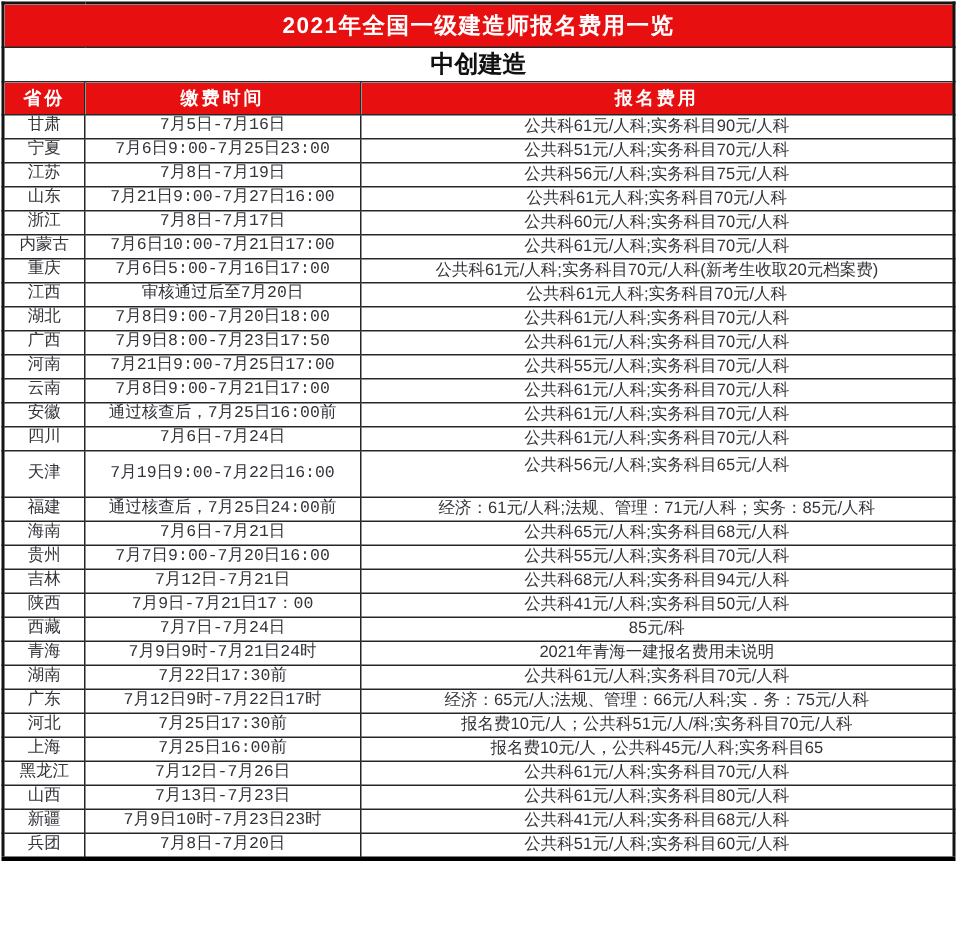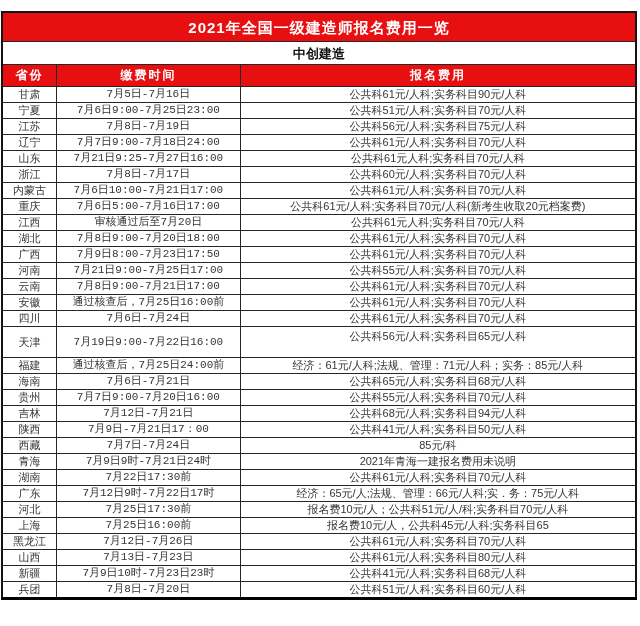--- a/index.html
+++ b/index.html
@@ -1,48 +1,48 @@
 <!DOCTYPE html>
 <html><head>
 <meta charset="utf-8">
 <style>
   html,body{margin:0;padding:0;background:#ffffff;}
   body{
     width:640px;height:626px;overflow:hidden;
     font-family:"Liberation Sans","DejaVu Sans",sans-serif;
     color:#2e2e34;
   }
-  .sheet{width:585px;margin:11px 1px;}
+  .sheet{width:585px;margin:1px 1px;}
   table{
     width:636px;border-collapse:collapse;table-layout:fixed;
     border:2px solid #141414;border-bottom:3px solid #000;
   }
   td,th{
     border:1px solid #262626;
     text-align:center;vertical-align:middle;
     overflow:hidden;white-space:nowrap;
     padding:0 2px;
   }
   .title-cell{
     background:#e80f10;color:#ffffff;
     font-weight:bold;font-size:15px;height:28px;
     letter-spacing:1px;
   }
   .subtitle-cell{
     background:#ffffff;color:#111111;
-    font-weight:bold;font-size:13px;height:22px;
+    font-weight:bold;font-size:16px;height:22px;
   }
   th{
     background:#e80f10;color:#ffffff;
     font-weight:bold;font-size:12px;height:21px;
     letter-spacing:2px;
     font-family:Liberation Mono, monospace;
   }
   td{font-size:11px;height:15px;line-height:15px;color:#33333a;}
-  .col-province{width:54px;}
+  .col-province{width:54px;font-family:Liberation Mono, monospace;}
   .col-time{width:182px;font-family:Liberation Mono, monospace;}
   .col-fee{width:392px;}
   tr.tall td{height:28px;}
   tr.tall td.col-fee{vertical-align:top;line-height:14px;padding-top:2px;}
 </style>
 </head>
 <body>
 
 <div class="sheet">
   <table>
@@ -74,27 +74,22 @@
           <td class="col-province">宁夏</td>
           <td class="col-time">7月6日9:00-7月25日23:00</td>
           <td class="col-fee">公共科51元/人科;实务科目70元/人科</td>
         </tr>
         <tr>
           <td class="col-province">江苏</td>
           <td class="col-time">7月8日-7月19日</td>
           <td class="col-fee">公共科56元/人科;实务科目75元/人科</td>
         </tr>
         <tr>
-          <td class="col-province">辽宁</td>
-          <td class="col-time">7月7日9:00-7月18日24:00</td>
-          <td class="col-fee">公共科61元/人科;实务科目70元/人科</td>
-        </tr>
-        <tr>
           <td class="col-province">山东</td>
-          <td class="col-time">7月21日9:25-7月27日16:00</td>
+          <td class="col-time">7月21日9:00-7月27日16:00</td>
           <td class="col-fee">公共科61元人科;实务科目70元/人科</td>
         </tr>
         <tr>
           <td class="col-province">浙江</td>
           <td class="col-time">7月8日-7月17日</td>
           <td class="col-fee">公共科60元/人科;实务科目70元/人科</td>
         </tr>
         <tr>
           <td class="col-province">内蒙古</td>
           <td class="col-time">7月6日10:00-7月21日17:00</td>

